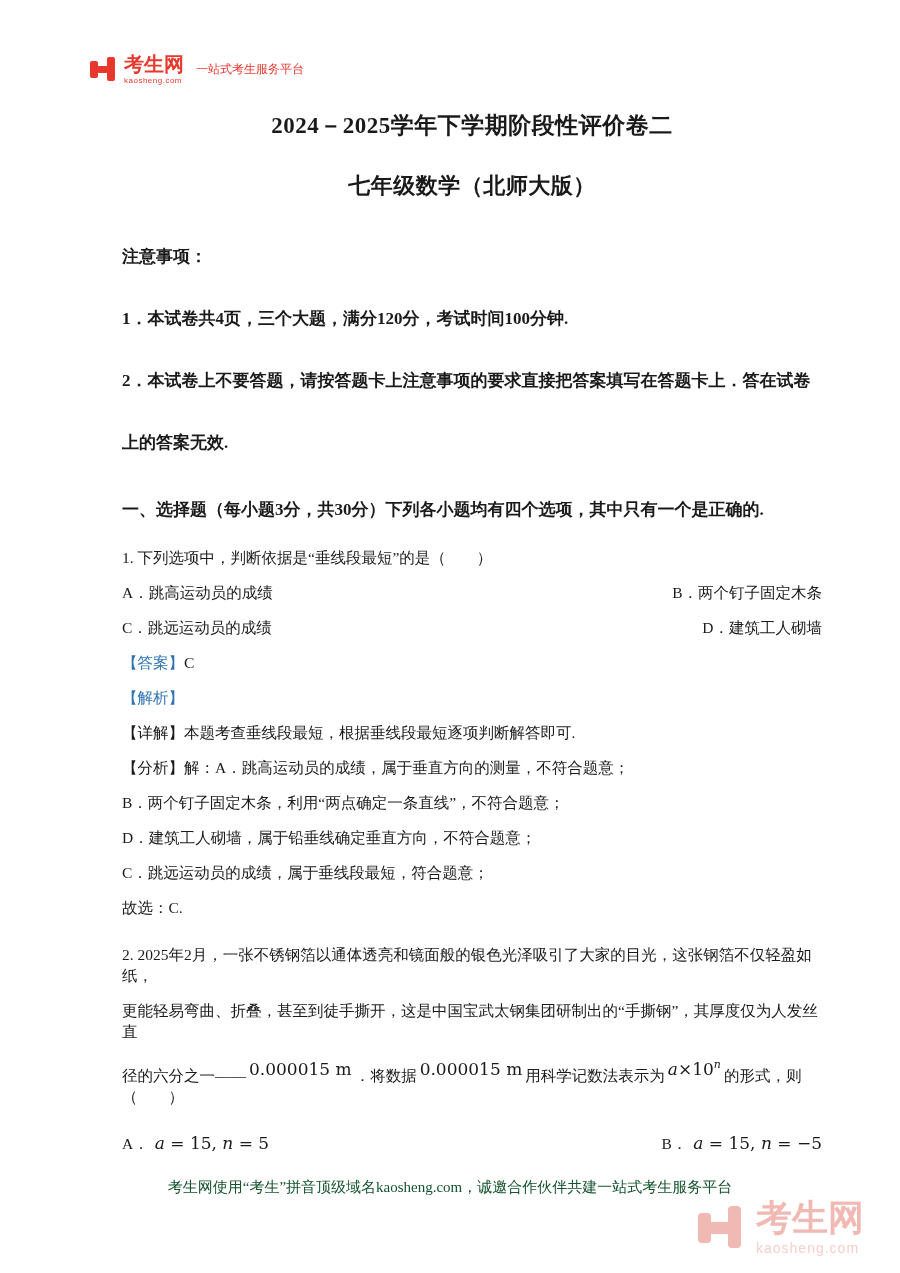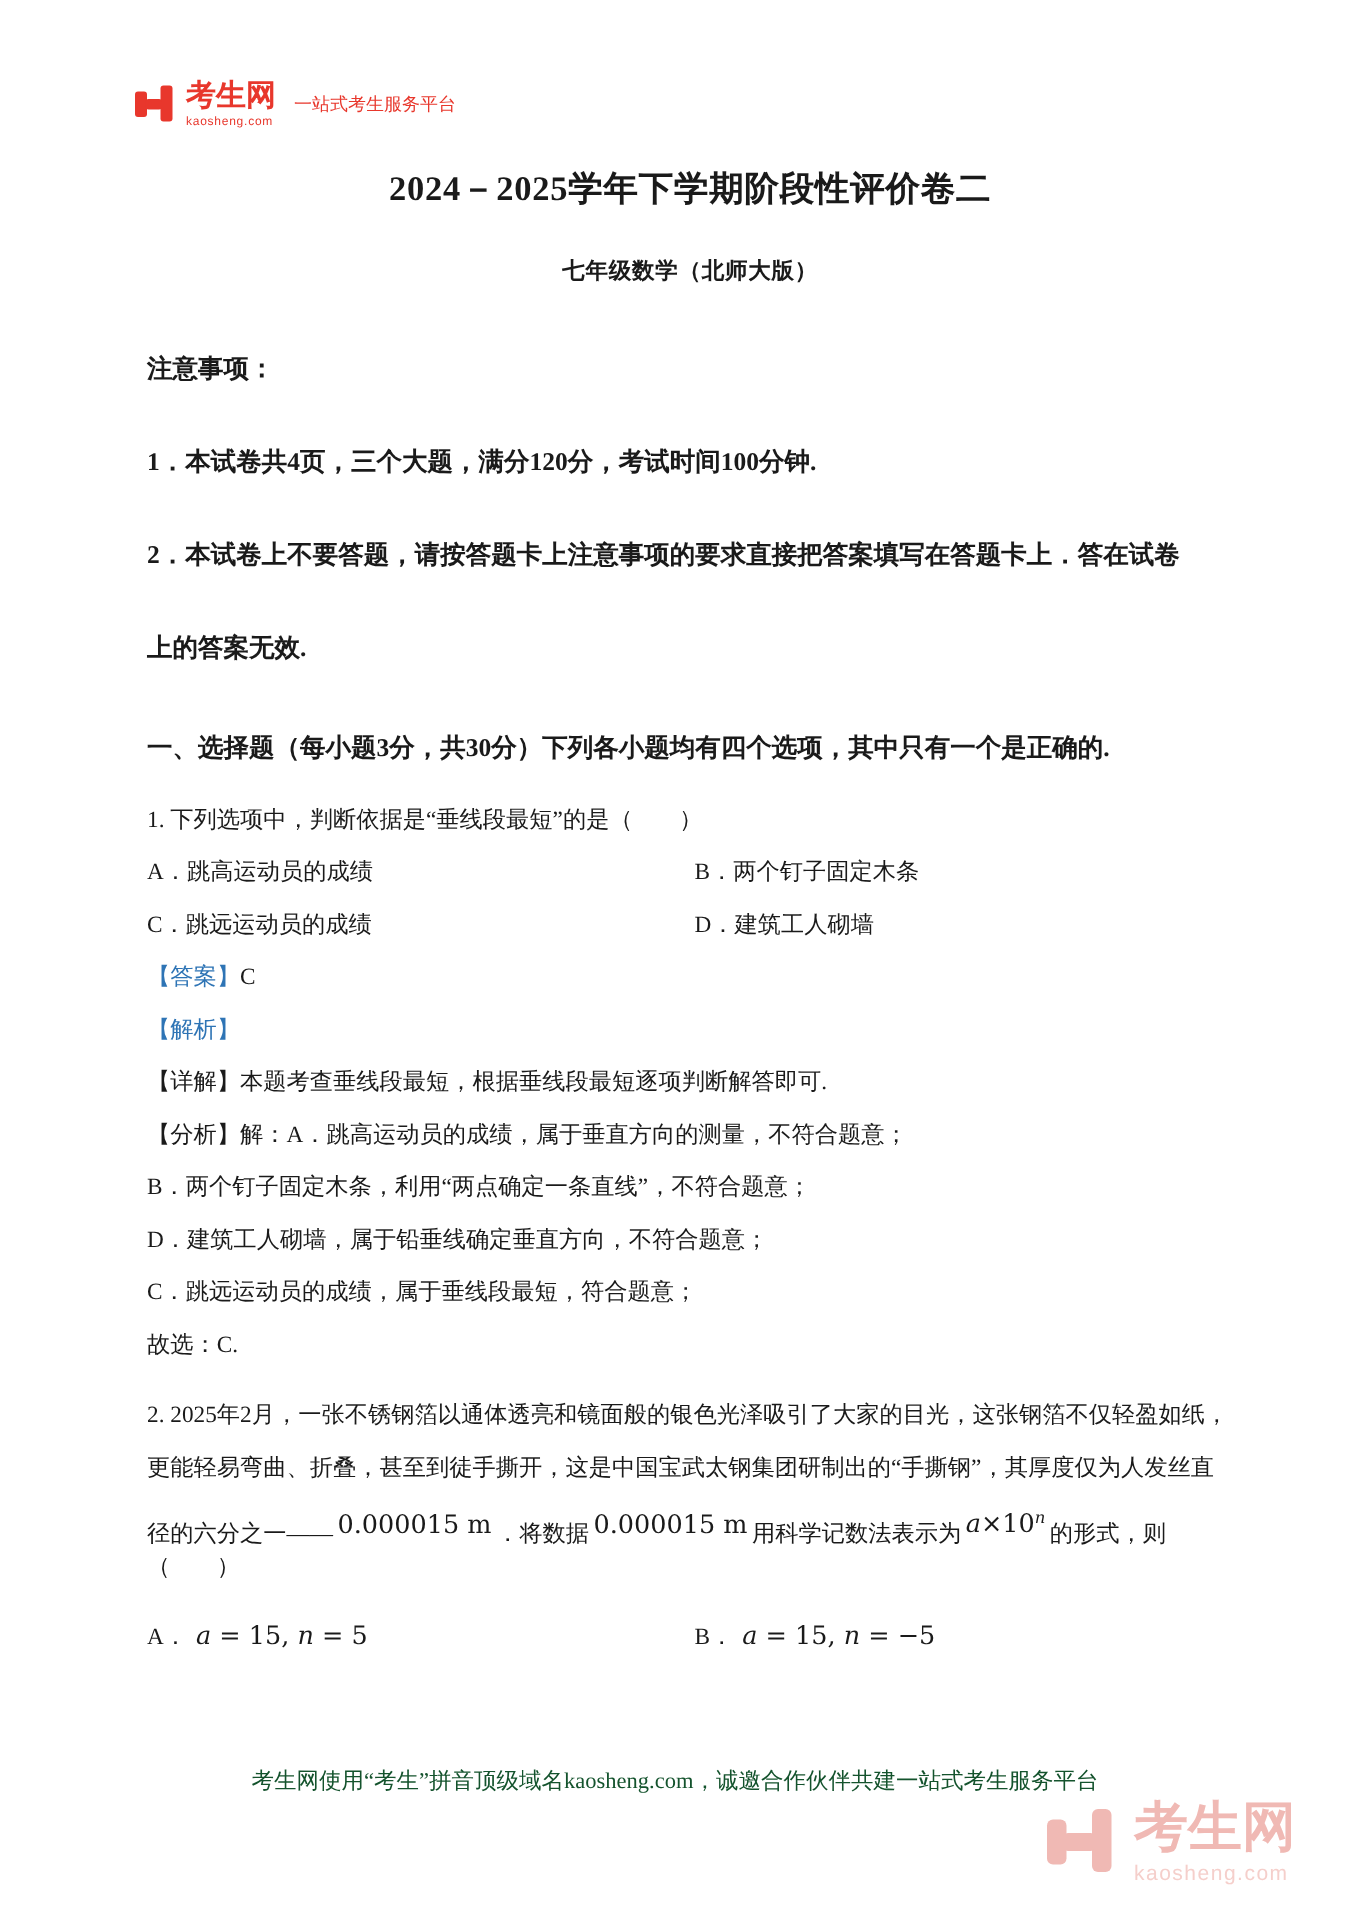--- a/index.html
+++ b/index.html
@@ -18,31 +18,31 @@
   .bi { position: absolute; background: var(--brand, #e8372c); border-radius: 2px; }
   .brand-icon .b1 { left: 2px;  top: 9px;  width: 8px;  height: 17px; }
   .brand-icon .b2 { left: 19px; top: 5px;  width: 8px;  height: 24px; }
   .brand-icon .b3 { left: 9px;  top: 14px; width: 11px; height: 7px;  }
   .brand-col { display: flex; flex-direction: column; margin-left: 6px; line-height: 1; }
   .brand-name { color: var(--brand, #e8372c); font-weight: 700; font-size: 20px; font-family: "Liberation Sans", sans-serif; }
   .brand-domain { color: var(--brand, #e8372c); font-size: 8px; margin-top: 3px; letter-spacing: .5px; font-family: "Liberation Sans", sans-serif; }
   .brand-tagline { color: var(--brand, #e8372c); font-size: 12px; margin-left: 12px; font-family: "Liberation Sans", sans-serif; }
 
   
-  .content { padding: 110px 78px 0 86px; }
+  .content { padding: 110px 78px 0 86px; margin-left: 24px; }
   .title    { margin: 0; text-align: center; font-size: 23px; font-weight: 700; letter-spacing: .5px; }
-  .subtitle { margin: 30px 0 0; text-align: center; font-size: 15px; font-weight: 700; letter-spacing: .5px; font-family: Liberation Mono, monospace; }
+  .subtitle { margin: 30px 0 0; text-align: center; font-size: 22px; font-weight: 700; letter-spacing: .5px; font-family: Liberation Mono, monospace; }
 
   .notice-head  { margin: 44px 0 0; font-size: 17px; font-weight: 700; line-height: 23px; }
   .notice-item  { margin: 39px 0 0; font-size: 17px; font-weight: 700; line-height: 23px; }
   .section-head { margin: 44px 0 0; font-size: 17px; font-weight: 700; line-height: 23px; }
 
   .qline { margin: 14px 0 0; font-size: 15.5px; line-height: 21px; }
   .stem  { margin-top: 26px; }
-  .opt-row { display: flex; margin: 14px 0 0; font-size: 15.5px; line-height: 21px; }
+  .opt-row { display: flex; margin: 14px 0 0; font-size: 15.5px; line-height: 21px; justify-content: space-between; }
   .opt { width: 365px; }
   .opt:last-child { width: auto; }
   .blue { color: var(--blue, #2e74b5); }
 
   .q2-l3 { margin-top: 18px; }
   .fml  { font-family: "DejaVu Serif", serif; font-size: 17px; display: inline-block; transform: translateY(-6px); padding: 0 3px; white-space: nowrap; }
   .fml sup { font-size: 11px; }
   .mvar { font-style: italic; font-family: "DejaVu Serif", serif; }
   .q2opts { margin-top: 26px; }
   .fml2 { font-family: "DejaVu Serif", serif; font-size: 17px; padding-left: 6px; white-space: nowrap; }

